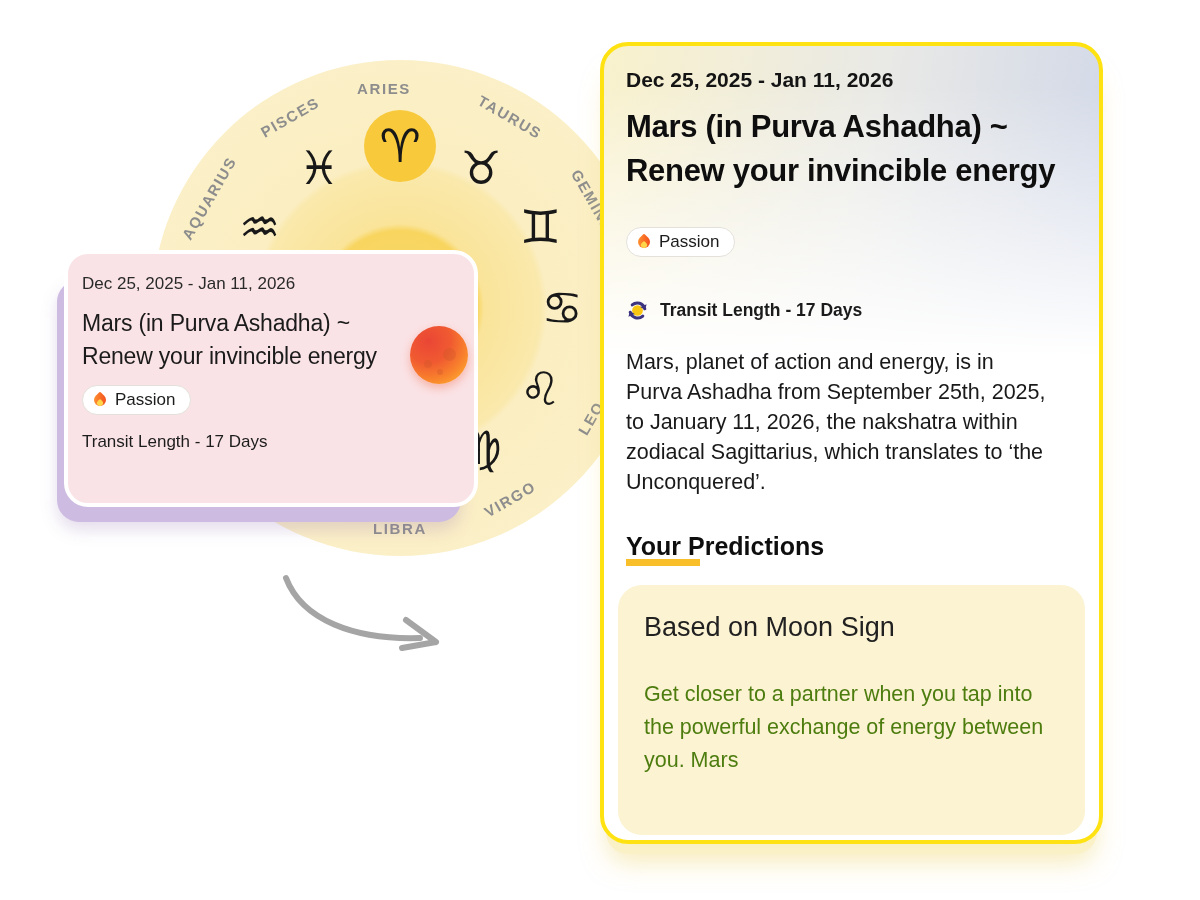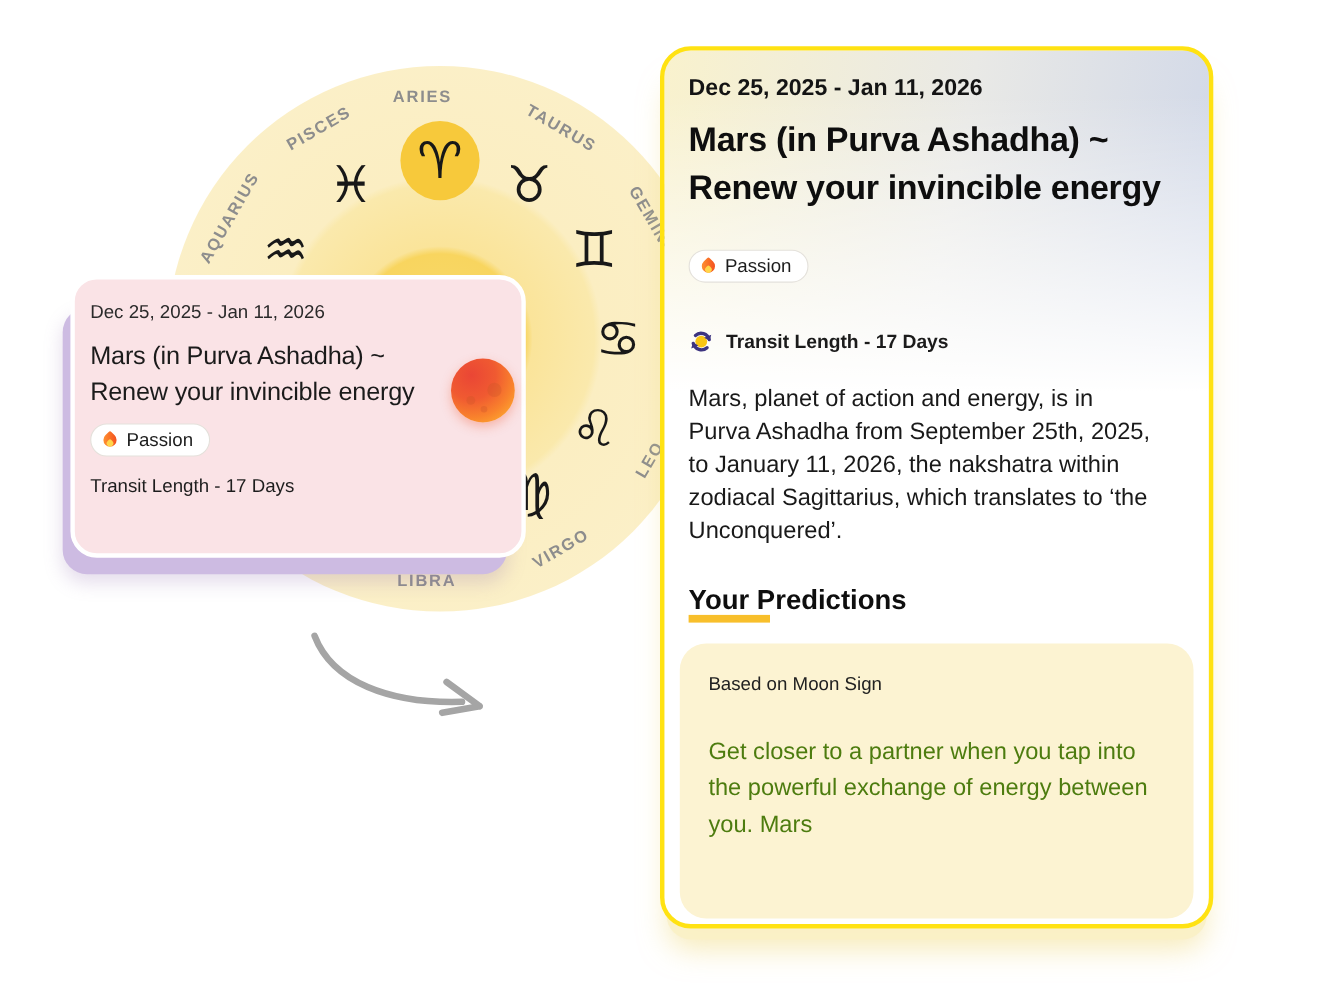--- a/index.html
+++ b/index.html
@@ -88,21 +88,21 @@
   .p-transit-label{font-size:17.5px;font-weight:700;color:#1B1B1B;}
   .p-desc{font-size:21.5px;color:#191919;line-height:1.4;margin:25px 0 0 0;max-width:424px;}
   .p-heading{position:relative;display:inline-block;font-size:25px;font-weight:700;color:#0E0E0E;margin:34px 0 0 0;}
   .p-heading .underline-bar{
     position:absolute;left:0;bottom:-5px;width:74px;height:7px;background:#F8BF2B;z-index:-1;
   }
   .pred-box{
     margin:24px -8px 0 -8px;background:#FCF3D2;border-radius:24px;
     padding:27px 26px;height:250px;box-sizing:border-box;
   }
-  .pb-basis{font-size:17px;color:#212121;margin:0;}
+  .pb-basis{font-size:27px;color:#212121;margin:0;}
   .pb-text{font-size:21.5px;color:#4d7c0f;line-height:1.55;margin:35px 0 0 0;}
 </style>
 </head>
 <body>
 
 <div id="stage">
 
   <div class="wheel">
       <div class="wheel-highlight" style="left: 212px; top: 50px; background: rgb(247, 201, 59);"></div>
       <div class="wheel-label" style="left: 232px; top: 28px; transform: translate(-50%, -50%) rotate(0deg);">ARIES</div>
@@ -110,21 +110,21 @@
       <div class="wheel-label" style="left: 358px; top: 57.4744px; transform: translate(-50%, -50%) rotate(30deg);">TAURUS</div>
       <div class="wheel-symbol" style="left: 329px; top: 107.704px; transform: translate(-50%, -50%);">♉</div>
       <div class="wheel-label" style="left: 438.526px; top: 138px; transform: translate(-50%, -50%) rotate(60deg);">GEMINI</div>
       <div class="wheel-symbol" style="left: 388.296px; top: 167px; transform: translate(-50%, -50%);">♊</div>
       <div class="wheel-label" style="left: 468px; top: 248px; transform: translate(-50%, -50%) rotate(90deg);">CANCER</div>
       <div class="wheel-symbol" style="left: 410px; top: 248px; transform: translate(-50%, -50%);">♋</div>
       <div class="wheel-label" style="left: 438.526px; top: 358px; transform: translate(-50%, -50%) rotate(-60deg);">LEO</div>
       <div class="wheel-symbol" style="left: 388.296px; top: 329px; transform: translate(-50%, -50%);">♌</div>
       <div class="wheel-label" style="left: 358px; top: 438.526px; transform: translate(-50%, -50%) rotate(-30deg);">VIRGO</div>
       <div class="wheel-symbol" style="left: 329px; top: 388.296px; transform: translate(-50%, -50%);">♍</div>
-      <div class="wheel-label" style="left: 236px; top: 468px; transform: translate(-50%, -50%) rotate(0deg);">LIBRA</div>
+      <div class="wheel-label" style="left: 248px; top: 468px; transform: translate(-50%, -50%) rotate(0deg);">LIBRA</div>
       <div class="wheel-symbol" style="left: 248px; top: 410px; transform: translate(-50%, -50%);">♎</div>
       <div class="wheel-label" style="left: 138px; top: 438.526px; transform: translate(-50%, -50%) rotate(30deg);">SCORPIO</div>
       <div class="wheel-symbol" style="left: 167px; top: 388.296px; transform: translate(-50%, -50%);">♏</div>
       <div class="wheel-label" style="left: 57.4744px; top: 358px; transform: translate(-50%, -50%) rotate(60deg);">SAGITTARIUS</div>
       <div class="wheel-symbol" style="left: 107.704px; top: 329px; transform: translate(-50%, -50%);">♐</div>
       <div class="wheel-label" style="left: 28px; top: 248px; transform: translate(-50%, -50%) rotate(270deg);">CAPRICORN</div>
       <div class="wheel-symbol" style="left: 86px; top: 248px; transform: translate(-50%, -50%);">♑</div>
       <div class="wheel-label" style="left: 57.4744px; top: 138px; transform: translate(-50%, -50%) rotate(300deg);">AQUARIUS</div>
       <div class="wheel-symbol" style="left: 107.704px; top: 167px; transform: translate(-50%, -50%);">♒</div>
       <div class="wheel-label" style="left: 138px; top: 57.4744px; transform: translate(-50%, -50%) rotate(330deg);">PISCES</div>

